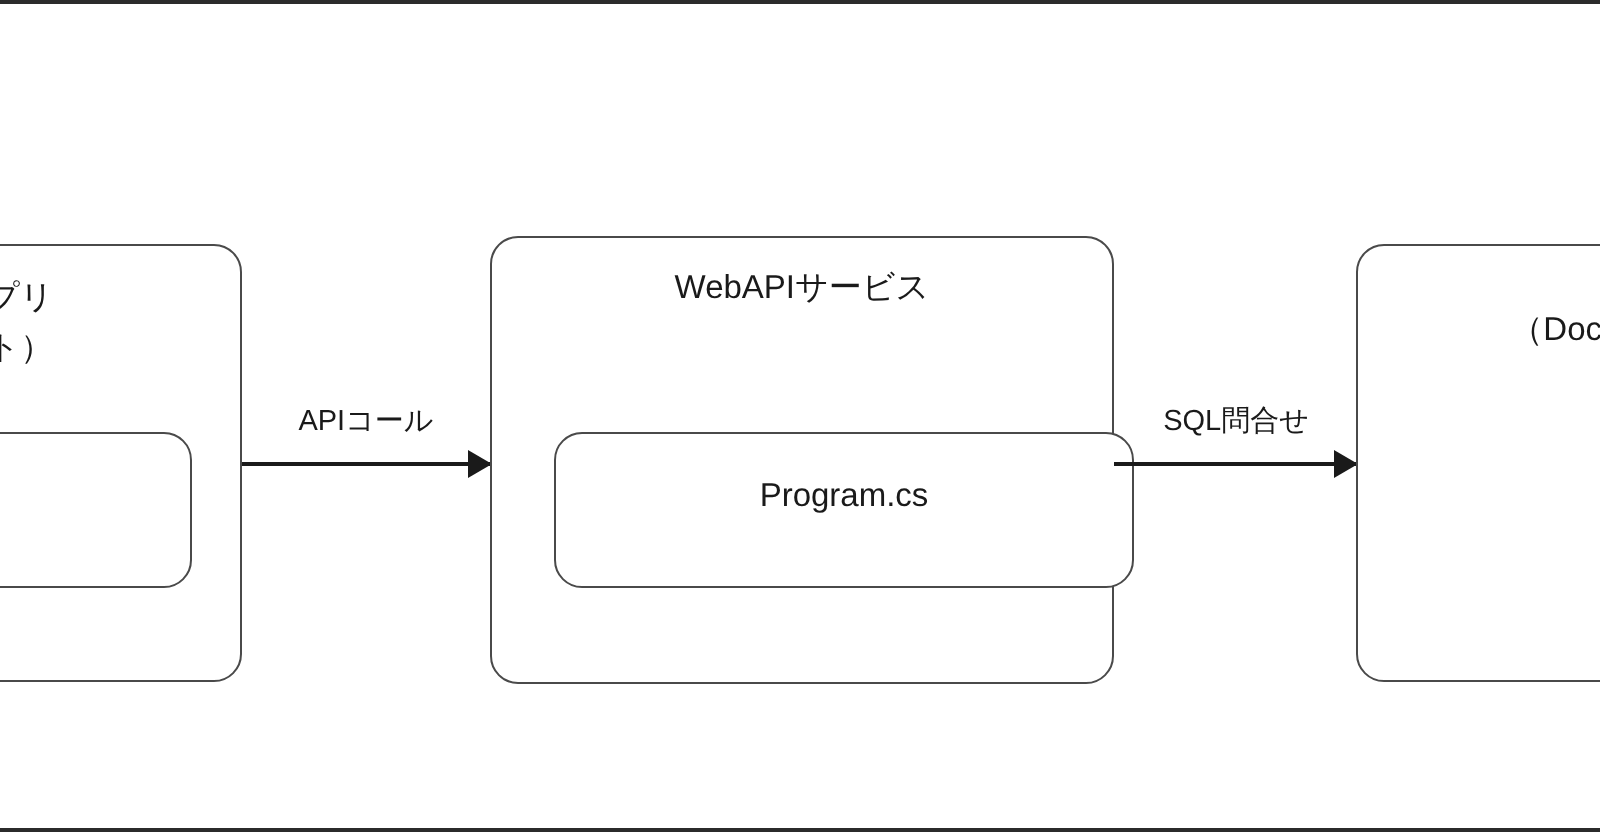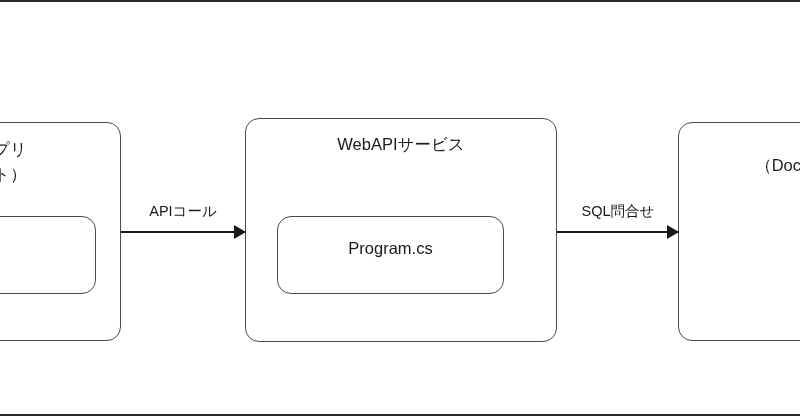--- a/index.html
+++ b/index.html
@@ -77,21 +77,21 @@
     top: 118px;
     width: 312px;
     height: 224px;
   }
   #node-webapi .node-title { top: 13px; }
 
   #node-webapi-inner {
     position: absolute;
     left: 277px;
     top: 216px;
-    width: 227px;
+    width: 290px;
     height: 78px;
   }
   #node-webapi-inner .node-title {
     top: 19px;
   }
 
   
   #node-db {
     left: 678px;
     top: 122px;

